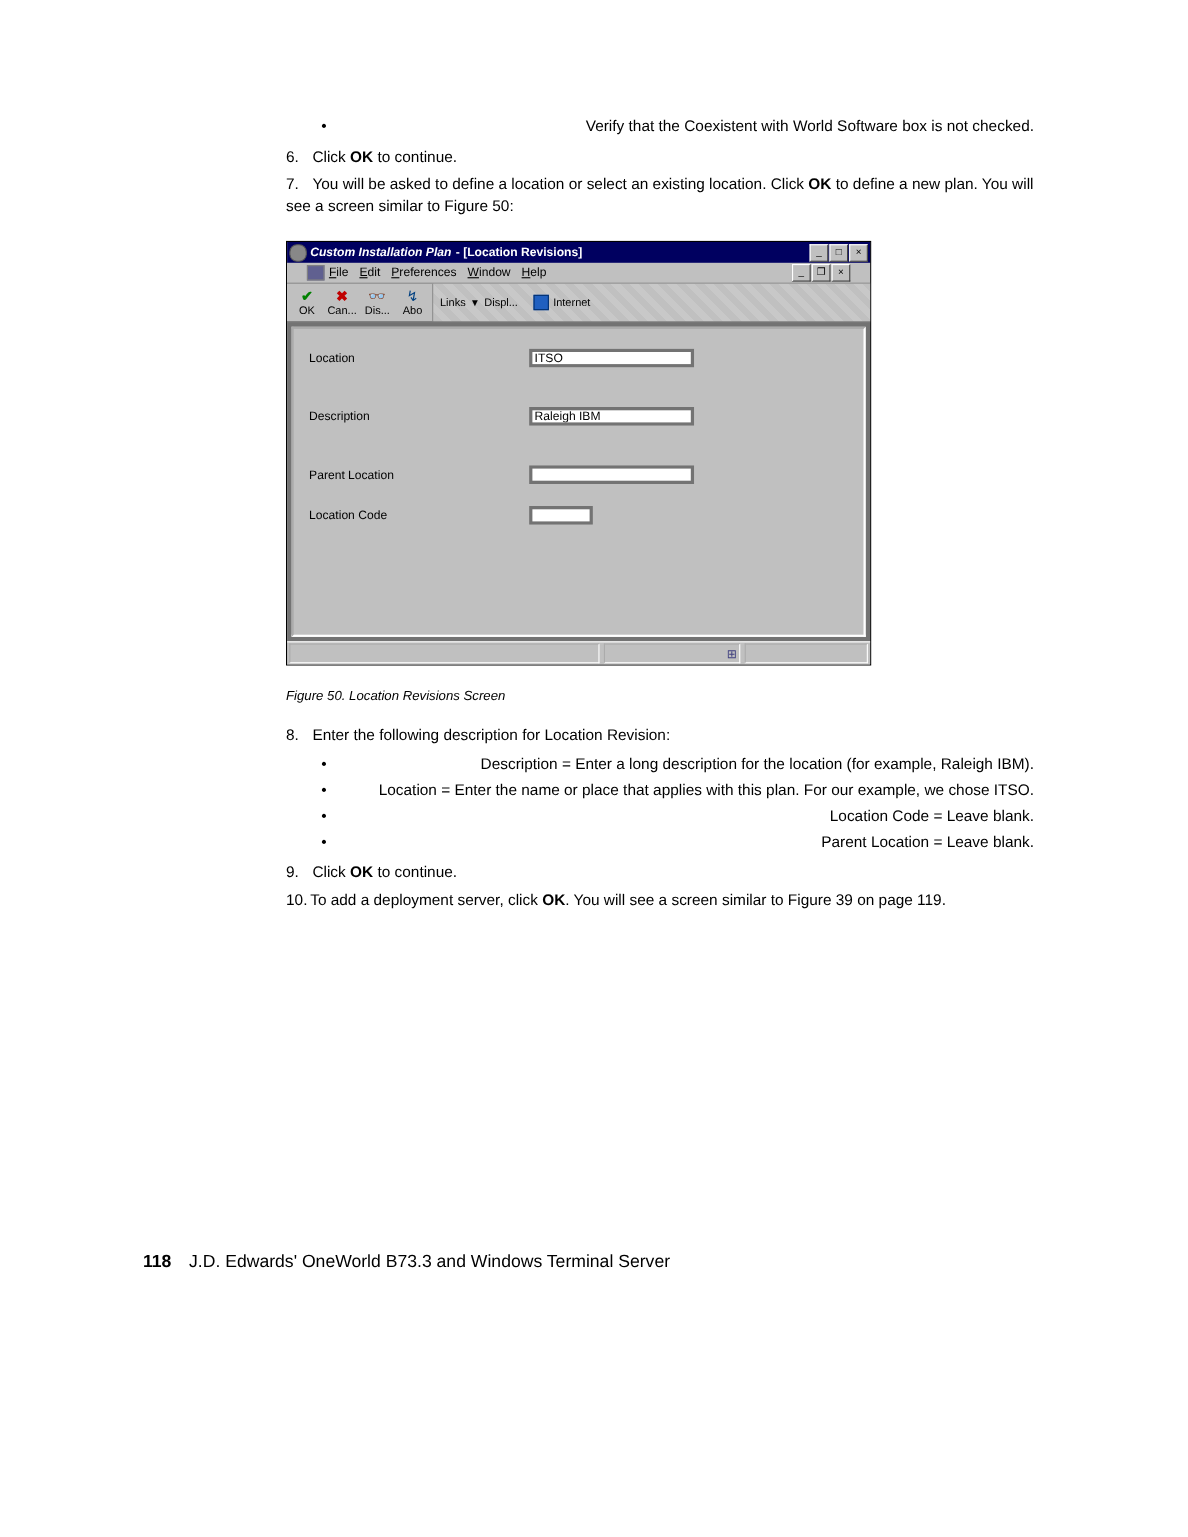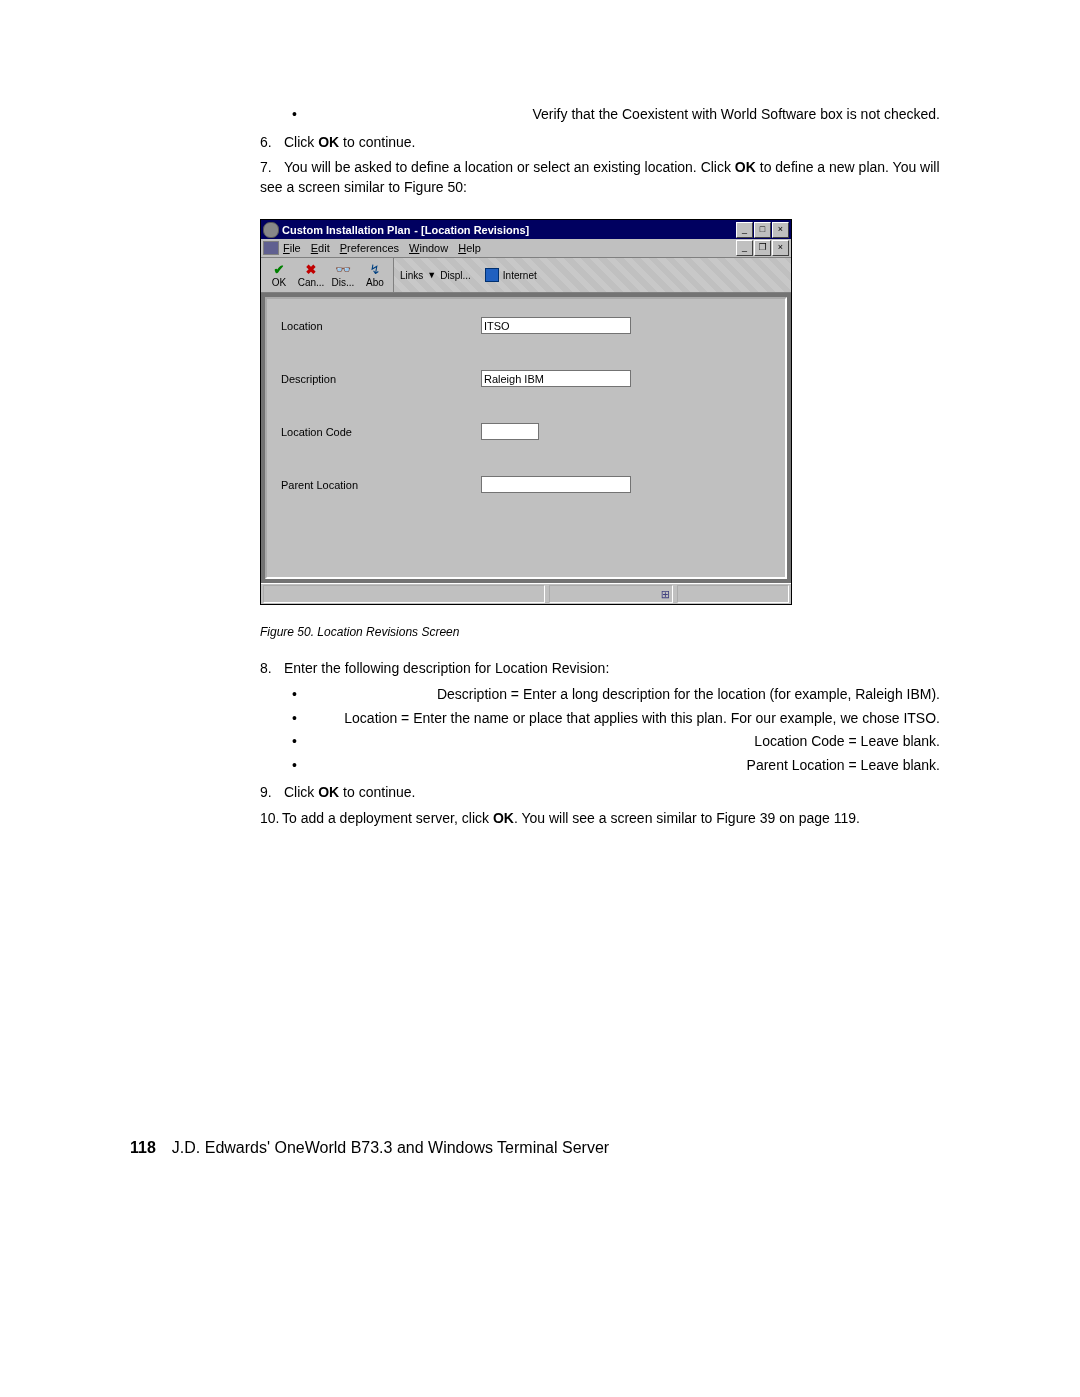--- a/index.html
+++ b/index.html
@@ -62,40 +62,40 @@
     align-items: center;
     font-size: 11px;
     padding: 0 2px;
   }
   .titlebar .tb-icon {
     width: 14px; height: 14px;
     background: #888; border:1px solid #555;
     margin-right: 3px;
     border-radius: 7px;
   }
-  .titlebar .tb-title-italic { font-weight: bold; margin-right: 4px; }
+  .titlebar .tb-title-italic { font-style: italic; font-weight: bold; margin-right: 4px; }
   .titlebar .tb-title-bold { font-weight: bold; }
   .titlebar .spacer { flex: 1; }
   .win-btns { display:flex; gap:1px; }
   .win-btn {
     width: 15px; height: 14px;
     background: #c0c0c0;
     border: 1px solid #fff;
     border-right-color:#404040; border-bottom-color:#404040;
     font-size: 9px; line-height: 12px; text-align: center;
     color:#000; font-family: Arial;
   }
 
   .menubar {
     background: #c0c0c0;
     height: 18px;
     display: flex;
     align-items: center;
     font-size: 11px;
-    padding: 0 2px;
+    padding: 0 18px;
     border-bottom: 1px solid #808080;
   }
   .menubar .m-icon {
     width: 14px; height: 12px;
     background: #606090; margin-right: 4px;
     border:1px solid #808080;
   }
   .menubar .menu-item { margin-right: 10px; }
   .menubar .menu-item .ul { text-decoration: underline; }
   .menubar .mdi-btns { margin-left:auto; display:flex; gap:1px; }
@@ -151,21 +151,21 @@
   .field-row {
     display: flex;
     align-items: center;
     margin-bottom: 36px;
     font-size: 11px;
   }
   .field-row .fl { width: 200px; }
   .field-row input {
     font-size: 11px;
     height: 17px;
-    border: 1px solid #737373;
+    border: 3px solid #737373;
     background: #fff;
     padding: 0 2px;
     box-sizing: border-box;
   }
   .inp-wide { width: 150px; }
   .inp-narrow { width: 58px; }
   .statusbar {
     background:#c0c0c0; height:20px;
     display:flex; align-items:center;
     border-top:1px solid #fff;
@@ -275,27 +275,27 @@
     <div class="form-area">
       <div class="form-inner">
         <div class="field-row">
           <div class="fl">Location</div>
           <input class="inp-wide" value="ITSO" style="">
         </div>
         <div class="field-row">
           <div class="fl">Description</div>
           <input class="inp-wide" value="Raleigh IBM" style="">
         </div>
+        <div class="field-row" style="margin-bottom:20px;">
+          <div class="fl">Parent Location</div>
+          <input class="inp-wide" value="" style="">
+        </div>
         <div class="field-row">
           <div class="fl">Location Code</div>
           <input class="inp-narrow" value="" style="">
-        </div>
-        <div class="field-row" style="margin-bottom:20px;">
-          <div class="fl">Parent Location</div>
-          <input class="inp-wide" value="" style="">
         </div>
       </div>
       <div class="statusbar">
         <div class="status-seg1"></div>
         <div class="status-seg2">
             <span class="status-grip">⊞</span>
           </div>
         <div class="status-rest"></div>
       </div>
     </div>

